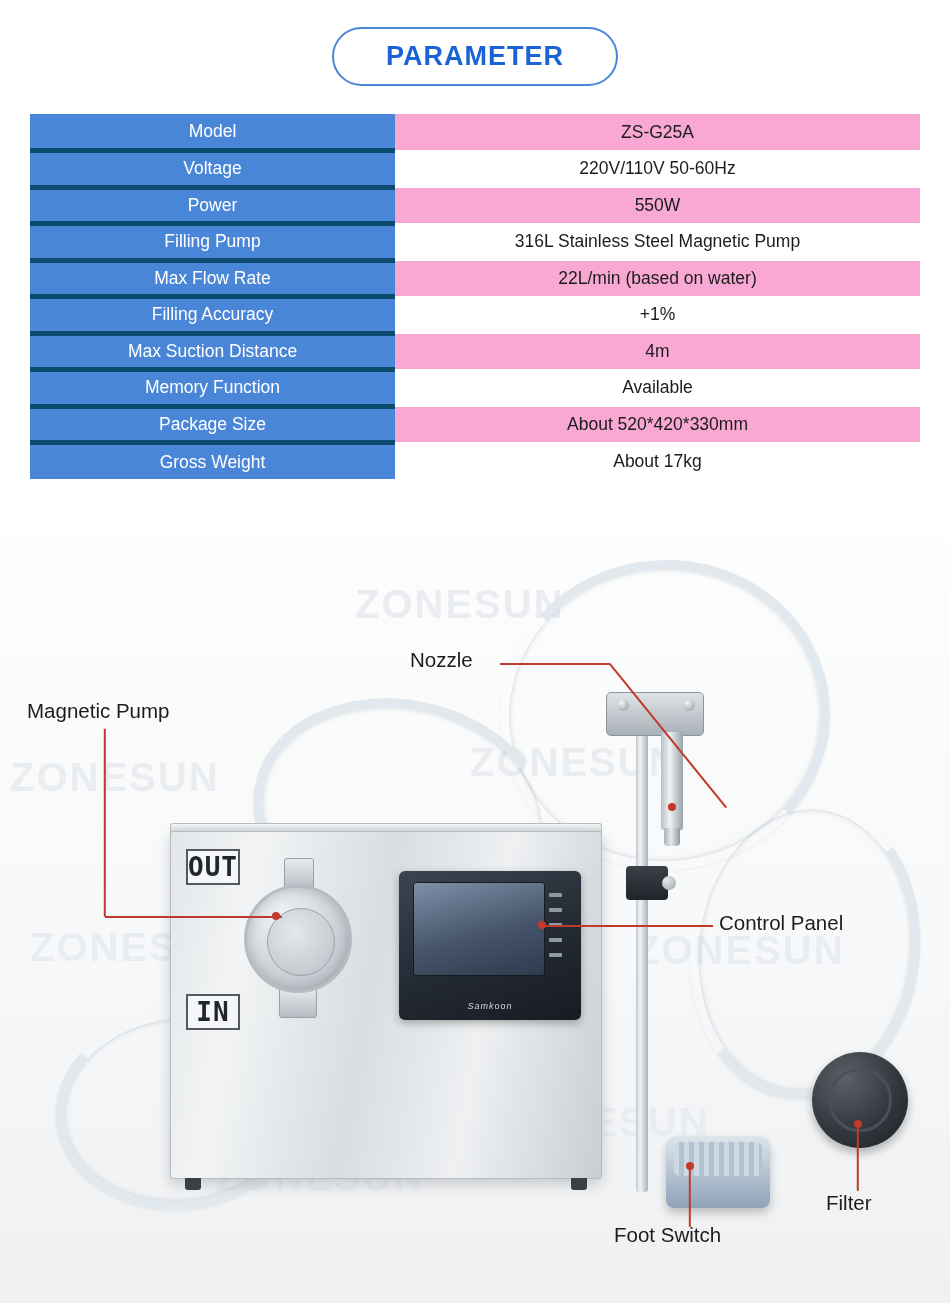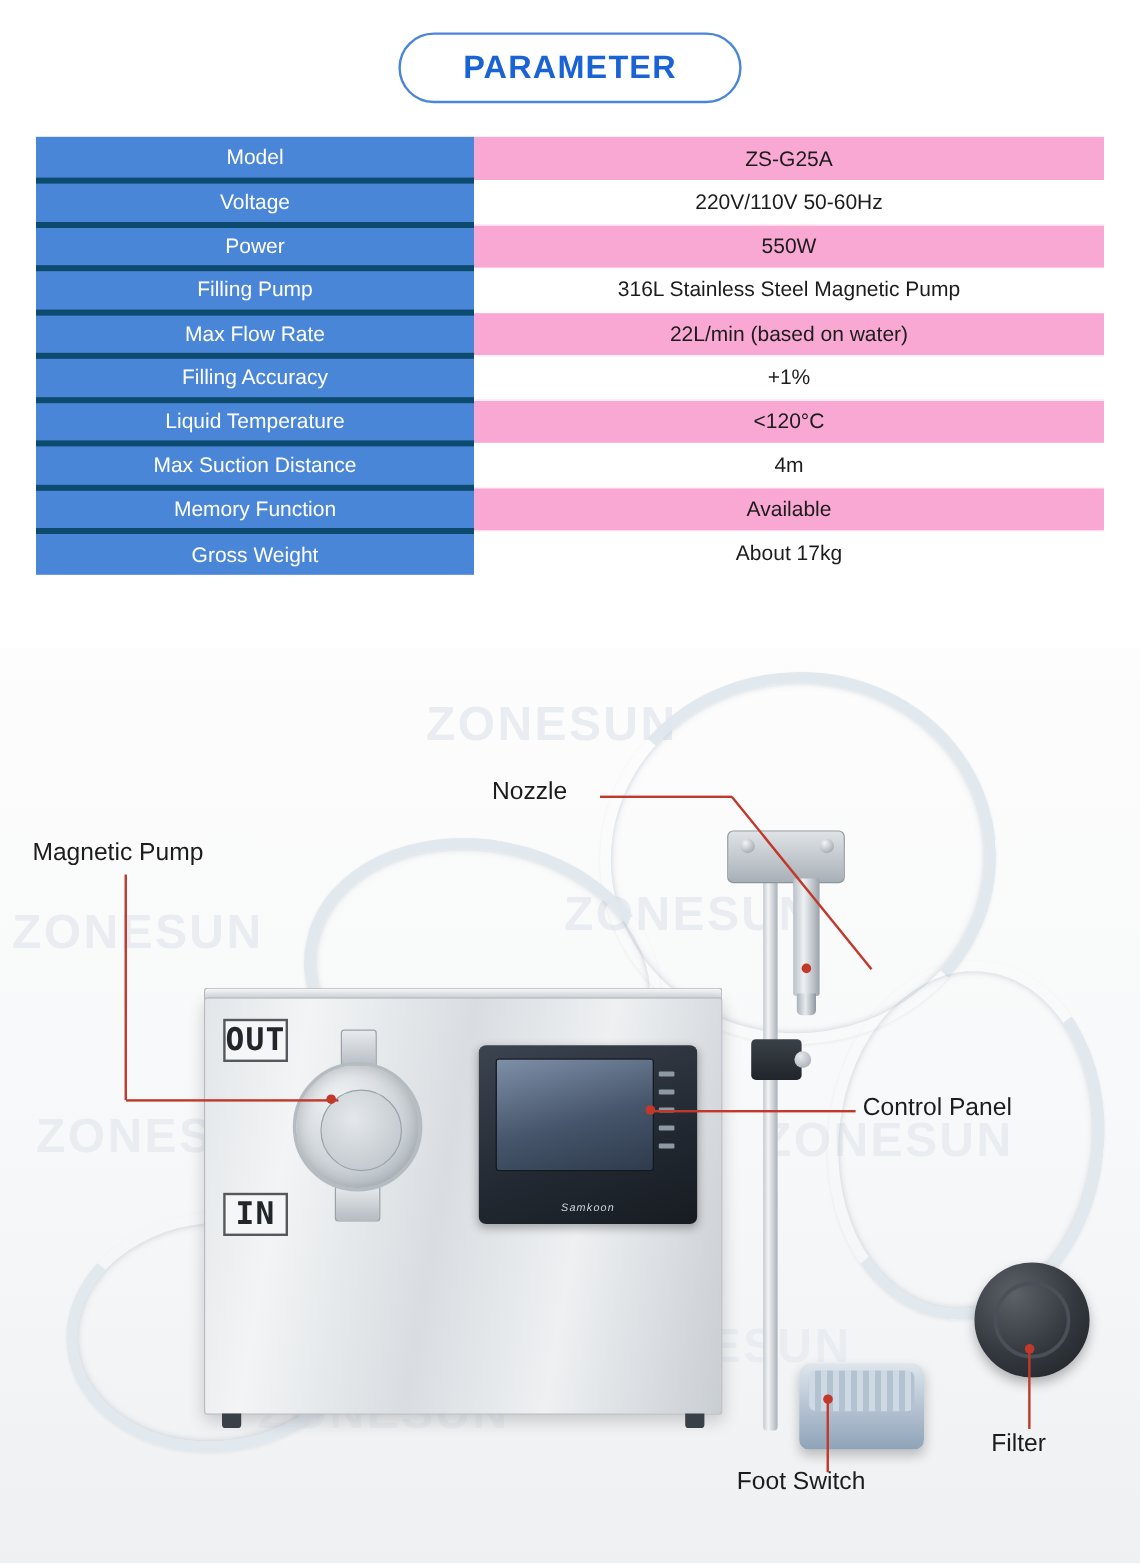--- a/index.html
+++ b/index.html
@@ -359,30 +359,30 @@
       </tr>
       <tr>
         <td class="k">Max Flow Rate</td>
         <td class="v">22L/min (based on water)</td>
       </tr>
       <tr>
         <td class="k">Filling Accuracy</td>
         <td class="v">+1%</td>
       </tr>
       <tr>
-        <td class="k">Liquid Temperature</td>
-        <td class="v">&lt;120°C</td>
-      </tr>
-      <tr>
         <td class="k">Max Suction Distance</td>
         <td class="v">4m</td>
       </tr>
       <tr>
         <td class="k">Memory Function</td>
         <td class="v">Available</td>
+      </tr>
+      <tr>
+        <td class="k">Package Size</td>
+        <td class="v">About 520*420*330mm</td>
       </tr>
       <tr>
         <td class="k">Gross Weight</td>
         <td class="v">About 17kg</td>
       </tr>
     </tbody>
   </table>
 
   <div class="photo">
 

